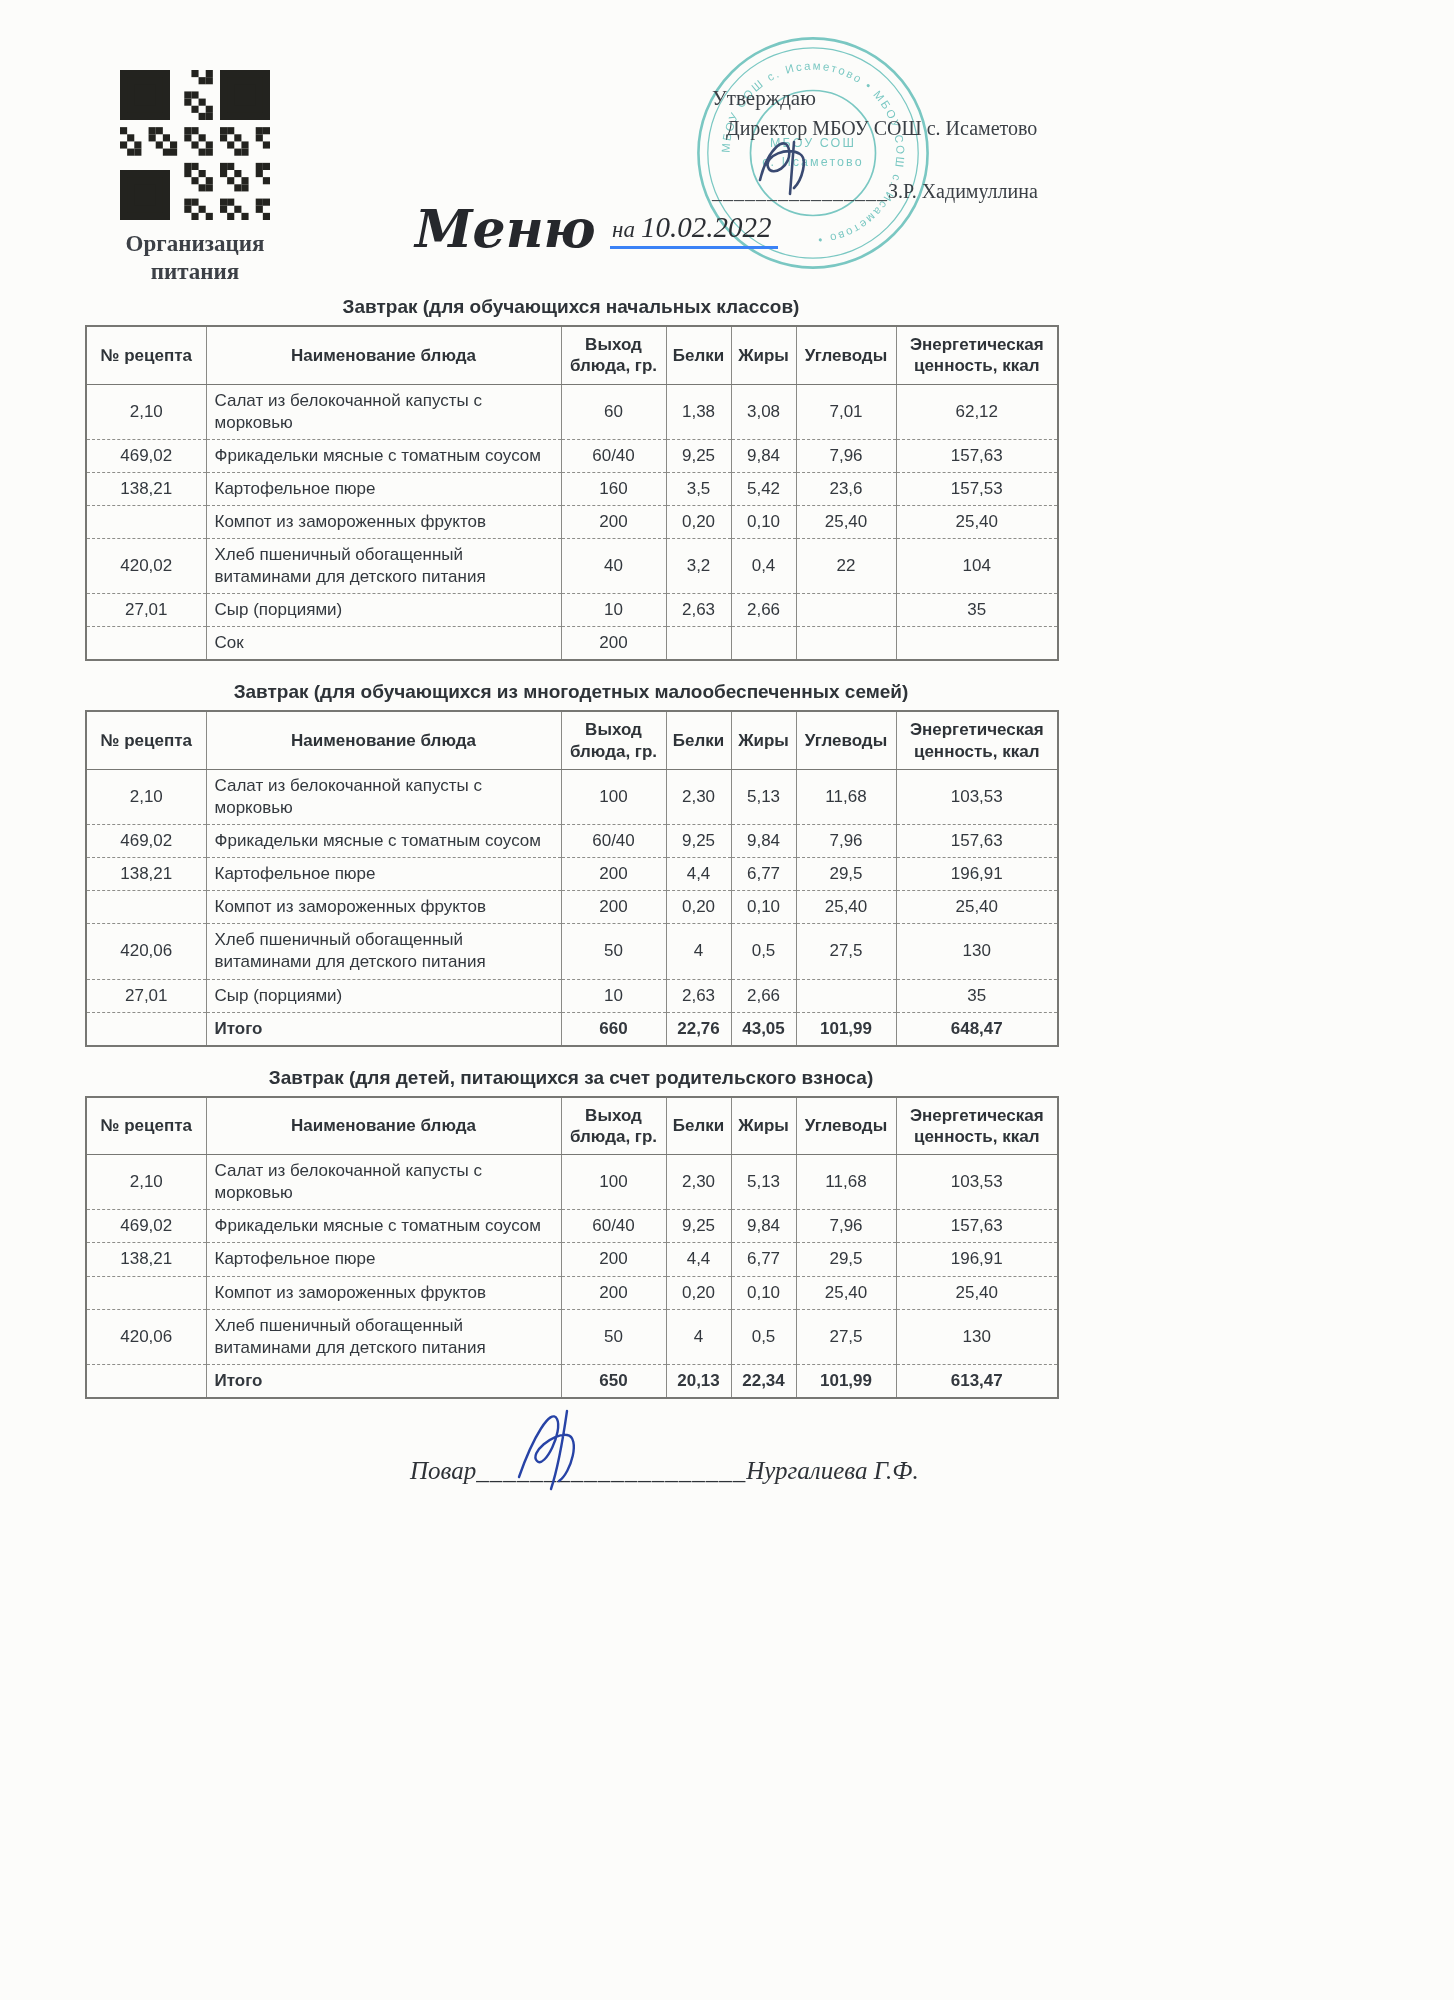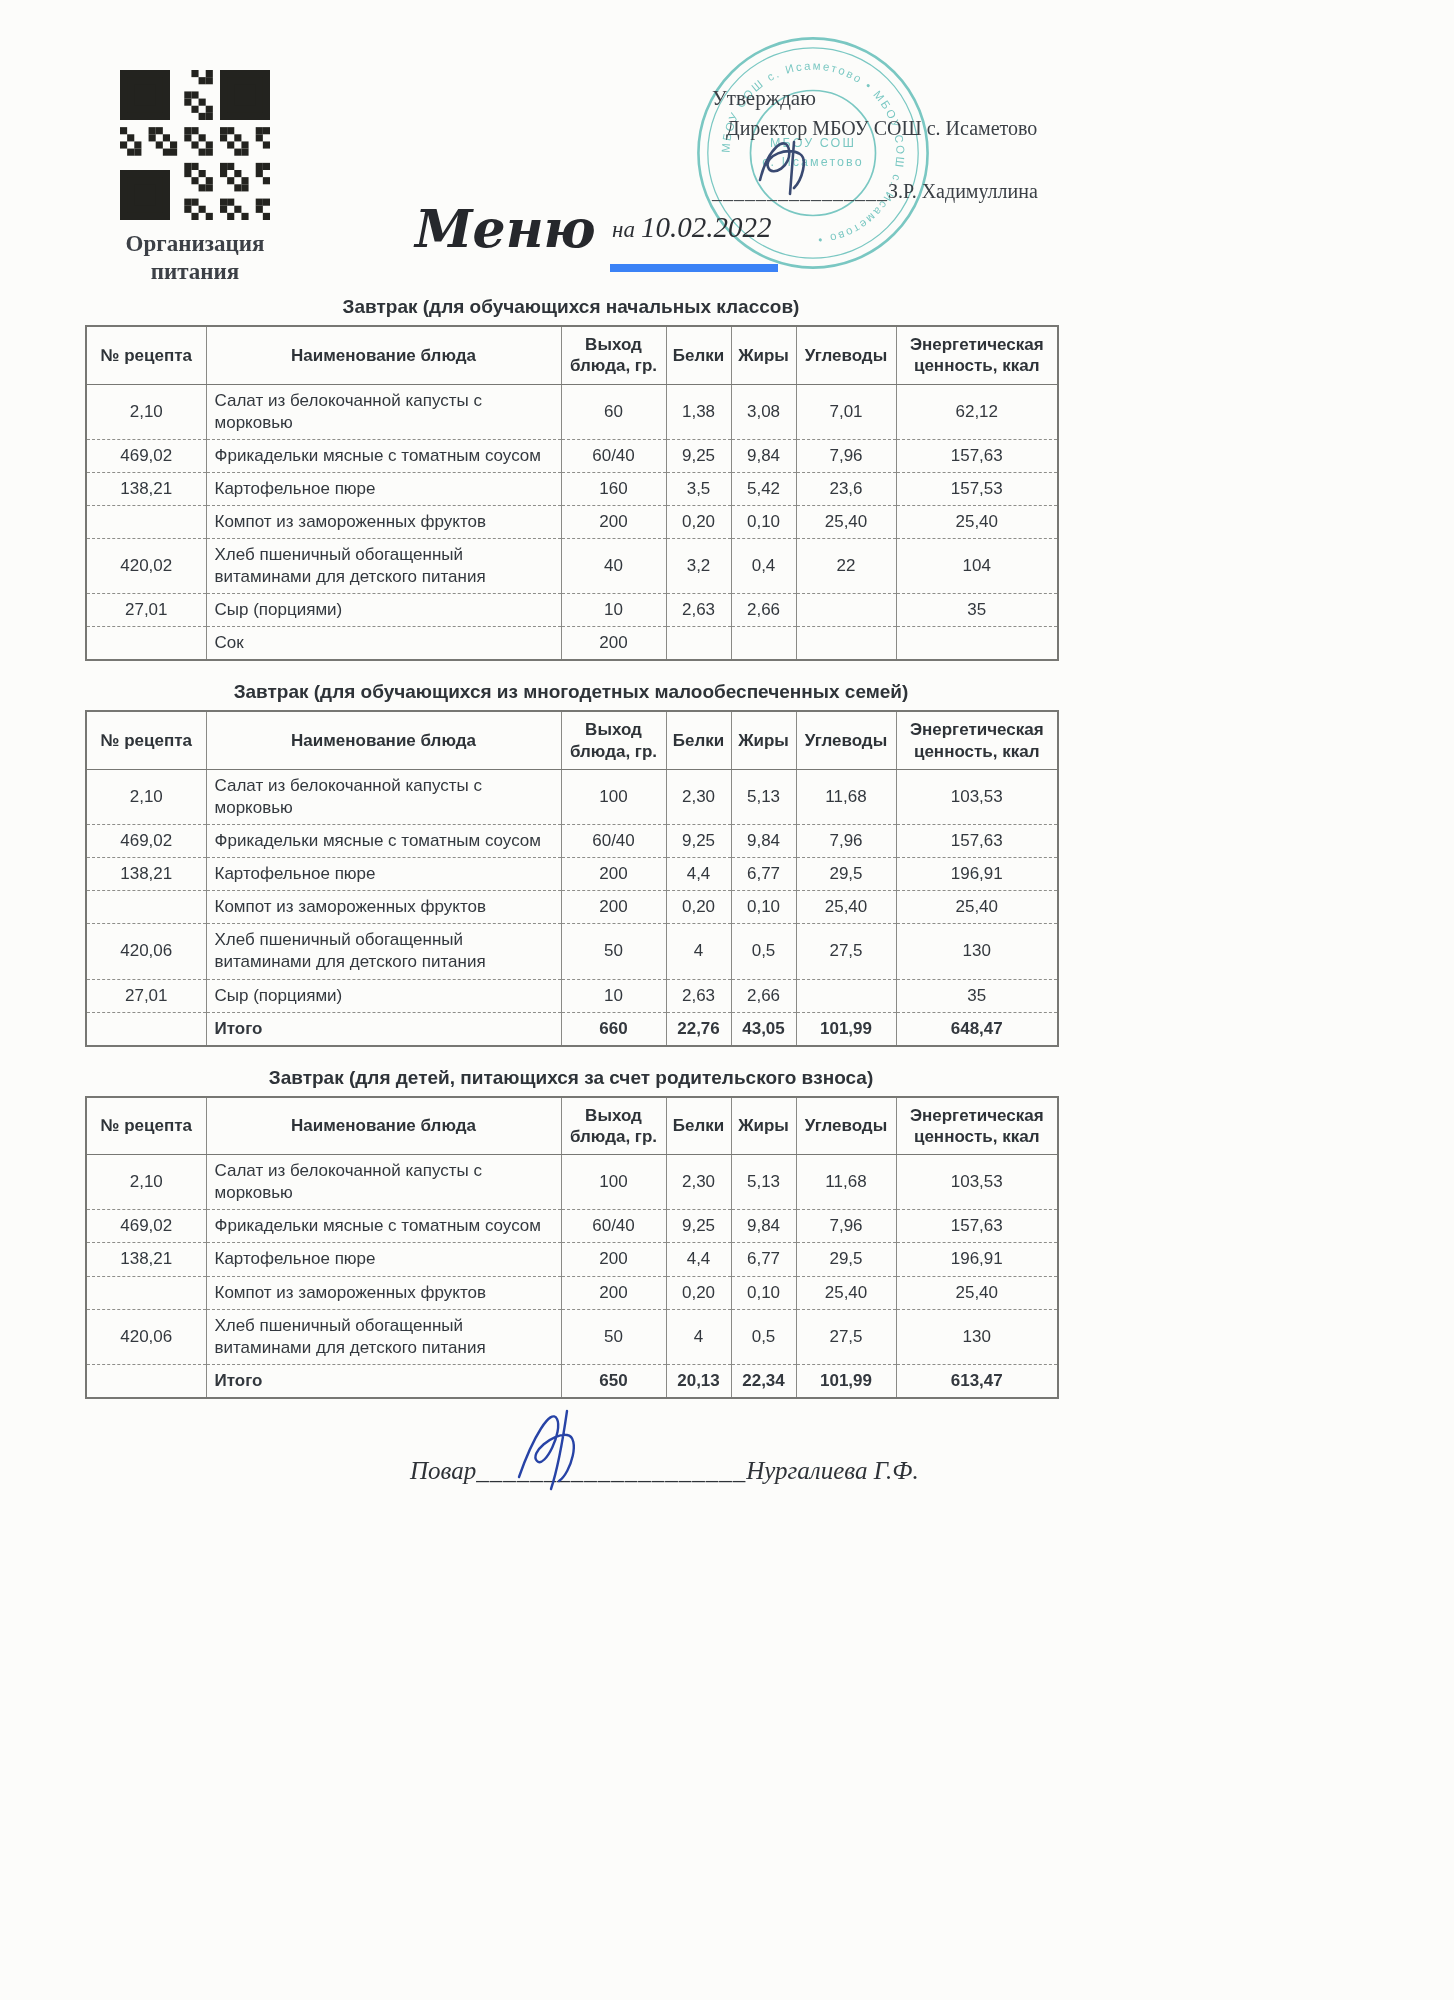--- a/index.html
+++ b/index.html
@@ -46,21 +46,21 @@
   .stamp-text{fill:var(--stamp);font-family:"Liberation Sans",sans-serif;letter-spacing:2px;}
 
   .title-row{position:absolute;left:415px;top:198px;white-space:nowrap;z-index:3;}
   .menu-word{
     font-family:"DejaVu Serif","Liberation Serif",serif;
     font-style:italic;font-weight:bold;font-size:52px;color:#26282c;
   }
   .title-date{
     font-family:"Liberation Serif",serif;font-style:italic;
     font-size:29px;color:#2c2f34;
-    border-bottom:8px solid #3b82f6;padding:0 6px 20px 2px;margin-left:10px;
+    border-bottom:3px solid #3b82f6;padding:0 6px 2px 2px;margin-left:10px;
     display:inline-block;vertical-align:10px;
   }
   .title-date .prefix{font-size:23px;margin-right:6px;}
 
   
   .content{padding:296px 0 0 85px;}
   .table-heading{
     width:972px;text-align:center;font-weight:bold;font-size:19px;
     margin:20px 0 7px 0;color:#2e3338;
   }

